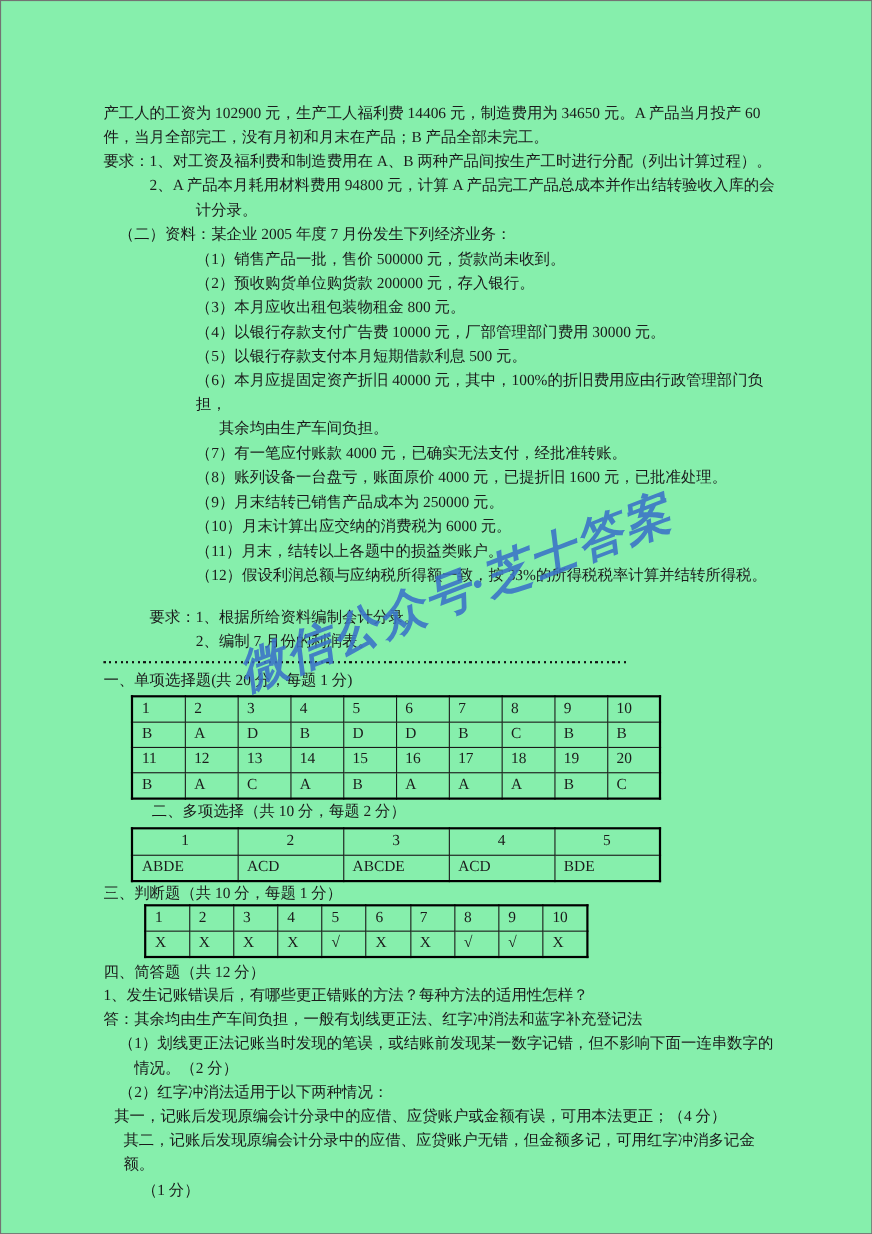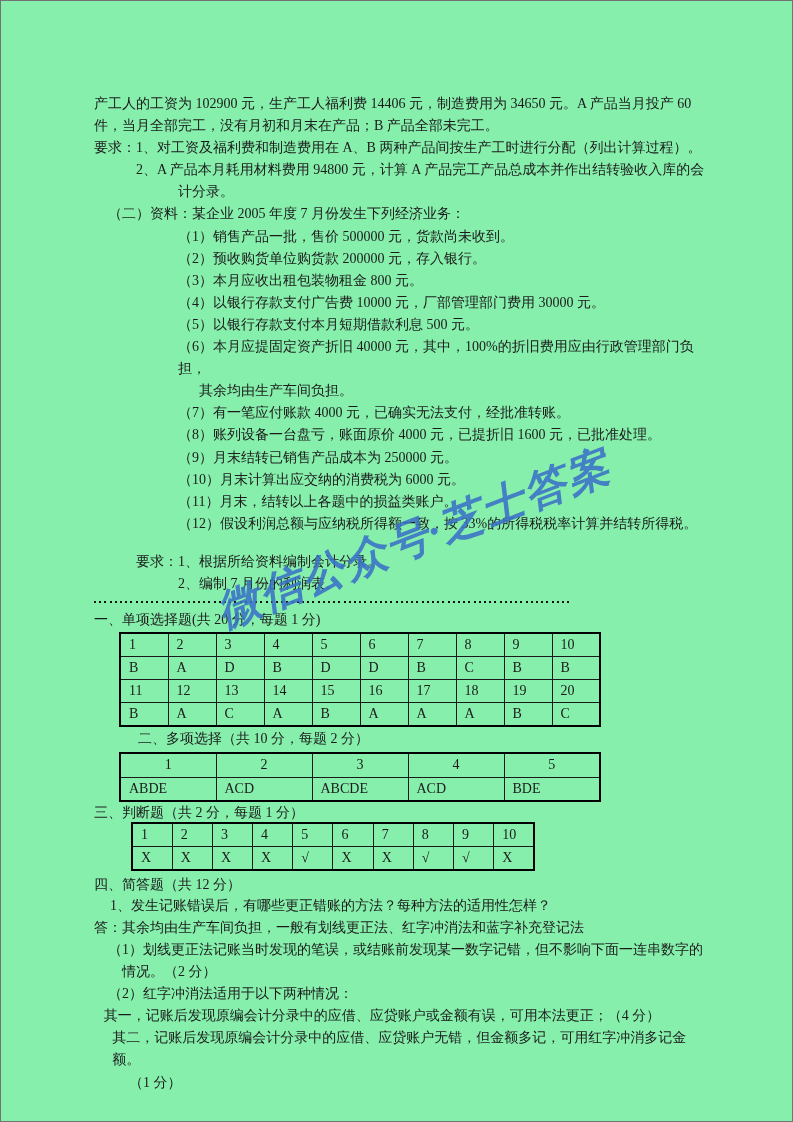--- a/index.html
+++ b/index.html
@@ -169,21 +169,21 @@
           <tr>
             <td>ABDE</td>
             <td>ACD</td>
             <td>ABCDE</td>
             <td>ACD</td>
             <td>BDE</td>
           </tr>
         </tbody>
     </table>
 
-    <div class="section-heading h3">三、判断题（共 2 分，每题 1 分）</div>
+    <div class="section-heading h3">三、判断题（共 10 分，每题 1 分）</div>
     <table class="tbl tbl3">
       <tbody>
           <tr>
             <td>1</td>
             <td>2</td>
             <td>3</td>
             <td>4</td>
             <td>5</td>
             <td>6</td>
             <td>7</td>
@@ -201,21 +201,21 @@
             <td>X</td>
             <td>√</td>
             <td>√</td>
             <td>X</td>
           </tr>
         </tbody>
     </table>
 
     <div class="section-heading h4">四、简答题（共 12 分）</div>
     <div class="sa-block">
-        <div class="line" style="padding-left: 0px; margin-left: 16px;">1、发生记账错误后，有哪些更正错账的方法？每种方法的适用性怎样？</div>
+        <div class="line" style="padding-left: 0px;">1、发生记账错误后，有哪些更正错账的方法？每种方法的适用性怎样？</div>
         <div class="line" style="padding-left: 0px;">答：其余均由生产车间负担，一般有划线更正法、红字冲消法和蓝字补充登记法</div>
         <div class="line" style="padding-left: 14px;">（1）划线更正法记账当时发现的笔误，或结账前发现某一数字记错，但不影响下面一连串数字的</div>
         <div class="line" style="padding-left: 28px;">情况。（2 分）</div>
         <div class="line" style="padding-left: 14px;">（2）红字冲消法适用于以下两种情况：</div>
         <div class="line" style="padding-left: 9.8px;">其一，记账后发现原编会计分录中的应借、应贷账户或金额有误，可用本法更正；（4 分）</div>
         <div class="line" style="padding-left: 18.2px; font-family: Liberation Serif, serif;">其二，记账后发现原编会计分录中的应借、应贷账户无错，但金额多记，可用红字冲消多记金额。</div>
         <div class="line" style="padding-left: 35px;">（1 分）</div>
       </div>
 
   </div>

